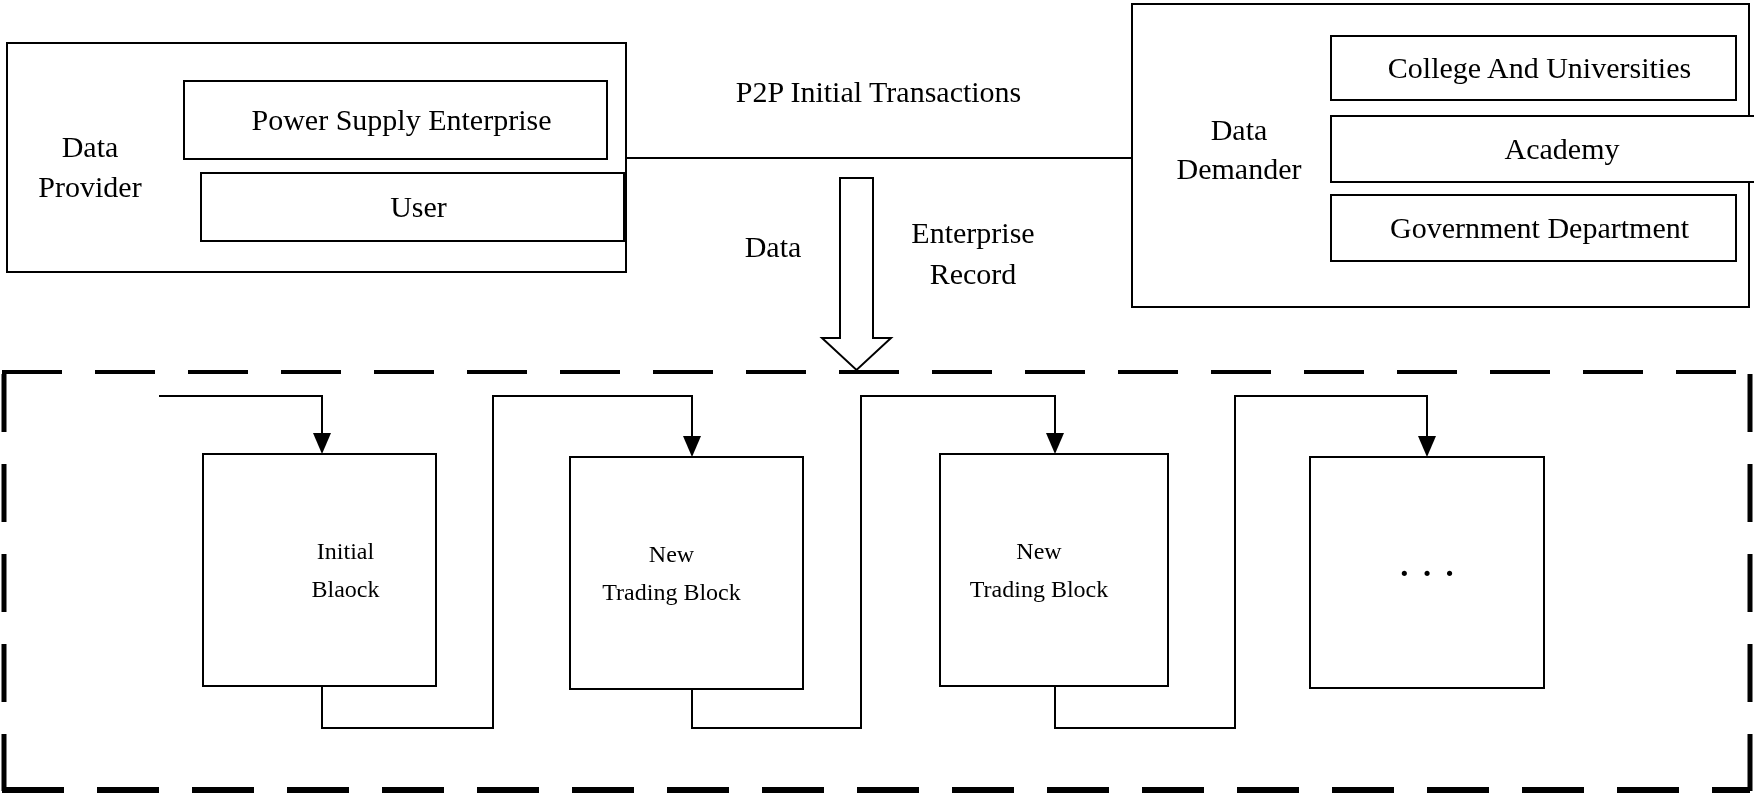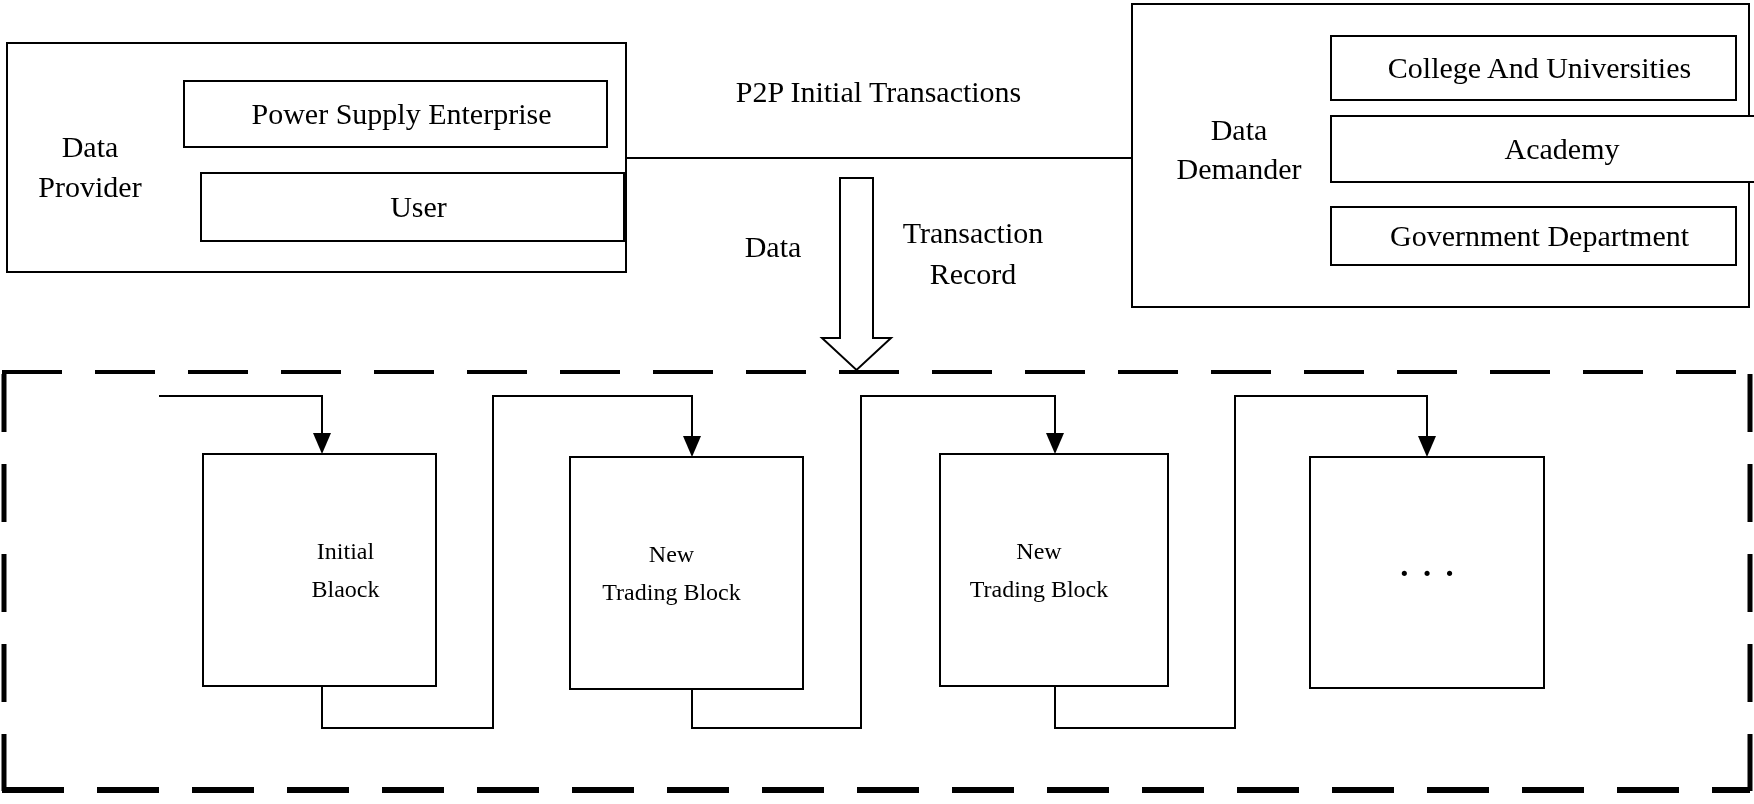--- a/index.html
+++ b/index.html
@@ -52,33 +52,33 @@
       <polygon points="313,433 331,433 322,454"></polygon>
       <polygon points="683,436 701,436 692,457"></polygon>
       <polygon points="1046,433 1064,433 1055,454"></polygon>
       <polygon points="1418,436 1436,436 1427,457"></polygon>
     </g>
   </svg>
 
   <div class="box" style="left:6px;top:42px;width:621px;height:231px"></div>
   <div class="lbl" style="left:15px;top:127px;width:150px;height:80px">Data
 Provider</div>
-  <div class="box lbl" style="left:183px;top:80px;width:425px;height:68px">Power Supply Enterprise</div>
+  <div class="box lbl" style="left:183px;top:80px;width:425px;height:80px">Power Supply Enterprise</div>
   <div class="box lbl" style="left:200px;top:172px;width:425px;height:70px">User</div>
 
   <div class="box" style="left:1131px;top:3px;width:619px;height:305px"></div>
   <div class="lbl" style="left:1159px;top:110px;width:160px;height:78px;line-height:39px">Data
 Demander</div>
   <div class="box lbl" style="left:1330px;top:35px;width:407px;height:66px">College And Universities</div>
   <div class="box lbl" style="left:1330px;top:115px;width:452px;height:68px">Academy</div>
-  <div class="box lbl" style="left:1330px;top:206px;width:407px;height:60px">Government Department</div>
+  <div class="box lbl" style="left:1330px;top:194px;width:407px;height:68px">Government Department</div>
 
   <div class="lbl" style="left:626px;top:70px;width:505px;height:44px">P2P Initial Transactions</div>
   <div class="lbl" style="left:713px;top:227px;width:120px;height:40px">Data</div>
-  <div class="lbl" style="left:873px;top:212px;width:200px;height:82px;line-height:41px">Transaction
+  <div class="lbl" style="left:873px;top:212px;width:200px;height:82px;line-height:41px">Enterprise
 Record</div>
 
   <div class="box block" style="left:202px;top:453px;width:235px;height:234px">
     <span class="blk-lbl shift-r">Initial
 Blaock</span>
   </div>
   <div class="box block" style="left:569px;top:456px;width:235px;height:234px">
     <span class="blk-lbl shift-l">New
 Trading Block</span>
   </div>

